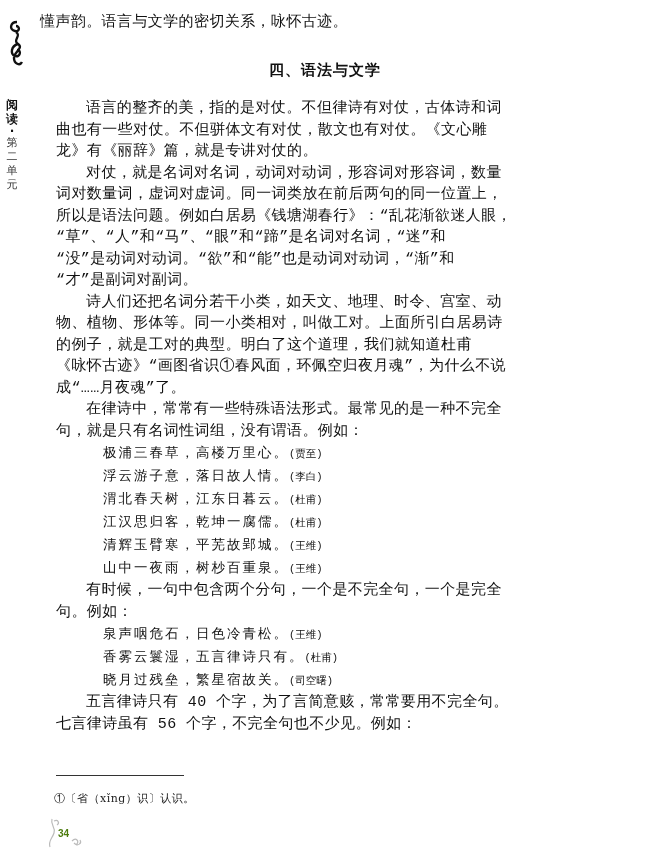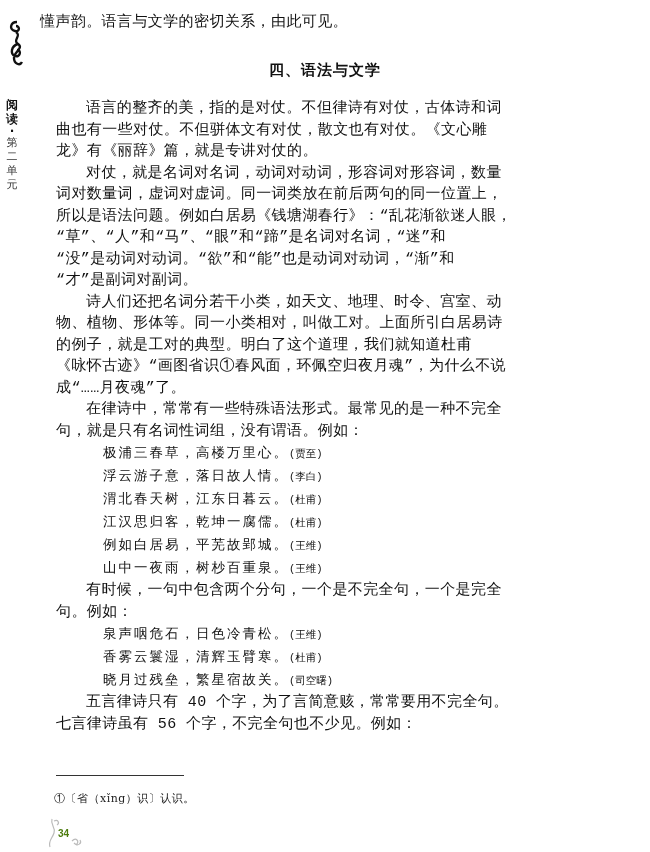--- a/index.html
+++ b/index.html
@@ -35,21 +35,21 @@
 
 <div class="side-label">
   <span class="bold">阅读</span>
   <span class="dot">·</span>
   <span class="thin">第</span>
   <span class="thin">二</span>
   <span class="thin">单</span>
   <span class="thin">元</span>
 </div>
 
-<div class="first-line">懂声韵。语言与文学的密切关系，由此可见。</div>
+<div class="first-line">懂声韵。语言与文学的密切关系，咏怀古迹。</div>
 
 <div class="heading">四、语法与文学</div>
 
 <div class="text-block" style="top:98px;font-family:Liberation Mono, monospace;">
   <div>
     <div class="line indent">语言的整齐的美，指的是对仗。不但律诗有对仗，古体诗和词</div>
     <div class="line">曲也有一些对仗。不但骈体文有对仗，散文也有对仗。《文心雕</div>
     <div class="line">龙》有《丽辞》篇，就是专讲对仗的。</div>
   </div>
   <div>
@@ -69,30 +69,30 @@
   </div>
   <div>
     <div class="line indent">在律诗中，常常有一些特殊语法形式。最常见的是一种不完全</div>
     <div class="line">句，就是只有名词性词组，没有谓语。例如：</div>
   </div>
   <div>
     <div class="poem"><span>极浦三春草，高楼万里心。</span><span class="author">(贾至)</span></div>
     <div class="poem"><span>浮云游子意，落日故人情。</span><span class="author">(李白)</span></div>
     <div class="poem"><span>渭北春天树，江东日暮云。</span><span class="author">(杜甫)</span></div>
     <div class="poem"><span>江汉思归客，乾坤一腐儒。</span><span class="author">(杜甫)</span></div>
-    <div class="poem"><span>例如白居易，平芜故郢城。</span><span class="author">(王维)</span></div>
+    <div class="poem"><span>清辉玉臂寒，平芜故郢城。</span><span class="author">(王维)</span></div>
     <div class="poem"><span>山中一夜雨，树杪百重泉。</span><span class="author">(王维)</span></div>
   </div>
   <div>
     <div class="line indent">有时候，一句中包含两个分句，一个是不完全句，一个是完全</div>
     <div class="line">句。例如：</div>
   </div>
   <div>
     <div class="poem"><span>泉声咽危石，日色冷青松。</span><span class="author">(王维)</span></div>
-    <div class="poem"><span>香雾云鬟湿，清辉玉臂寒。</span><span class="author">(杜甫)</span></div>
+    <div class="poem"><span>香雾云鬟湿，五言律诗只有。</span><span class="author">(杜甫)</span></div>
     <div class="poem"><span>晓月过残垒，繁星宿故关。</span><span class="author">(司空曙)</span></div>
   </div>
   <div>
     <div class="line indent">五言律诗只有 40 个字，为了言简意赅，常常要用不完全句。</div>
     <div class="line">七言律诗虽有 56 个字，不完全句也不少见。例如：</div>
   </div>
 </div>
 
 <div class="fn-rule"></div>
 <div class="footnote">①〔省（xǐng）识〕认识。</div>

